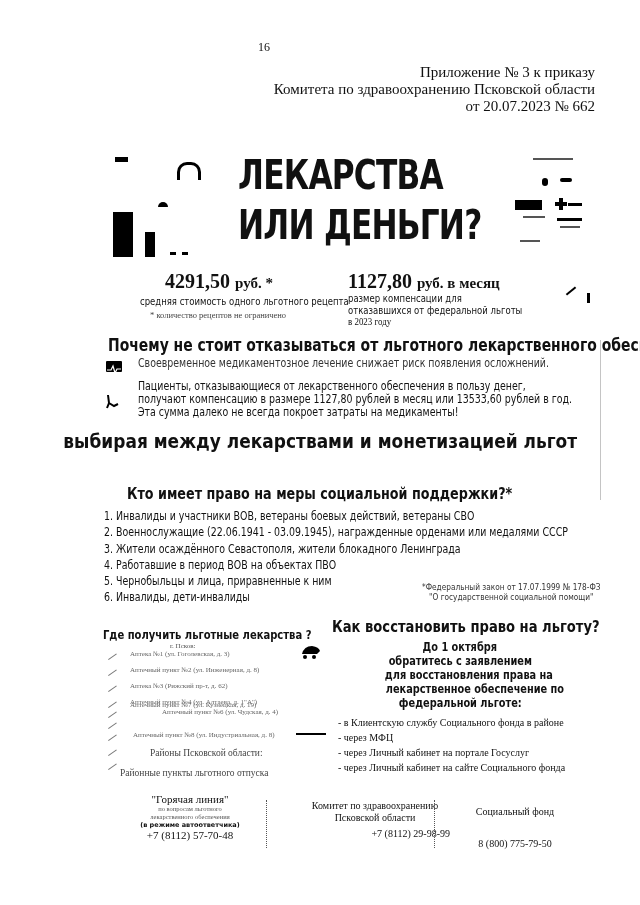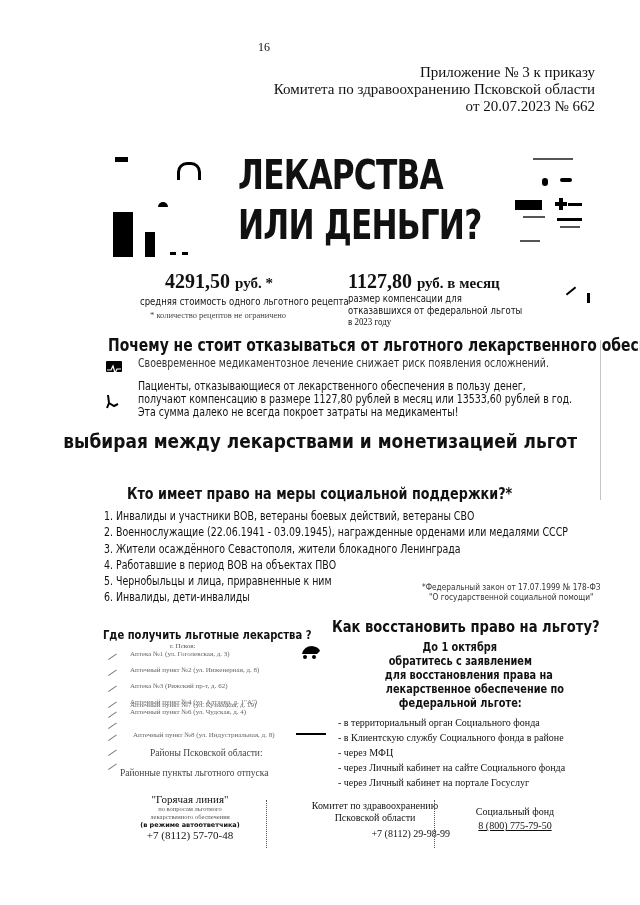--- a/index.html
+++ b/index.html
@@ -55,21 +55,21 @@
 
   .vsep { border-left:1px dotted #555; width:0; }
   .footer-col { text-align:center; font-size:10px; line-height:12px; }
   #hotline { left:140px; top:793px; width:100px; }
   #hotline .t { font-size:11px; }
   #hotline .sub { font-size:6.5px; color:#555; line-height:8px; }
   #hotline .ph { font-size:11px; }
   #committee { left:300px; top:800px; width:150px; }
   #committee .ph { margin-top:4px;text-align:right; }
   #social { left:460px; top:806px; width:110px; }
-  #social .ph { margin-top:2px;text-decoration:underline; }
+  #social .ph { margin-top:20px; }
 
   .speck { background:#555; }
 </style>
 </head>
 <body>
 
 <div id="page-num" class="abs serif">16</div>
 <div id="annex" class="abs serif">
   <div>Приложение № 3 к приказу</div>
   <div>Комитета по здравоохранению Псковской области</div>
@@ -165,21 +165,21 @@
 
 <div class="abs pharm-icon" style="top:656px;"></div>
 <div class="abs pharm serif" style="top:650px;">Аптека №1 (ул. Гоголевская, д. 3)</div>
 <div class="abs pharm-icon" style="top:672px;"></div>
 <div class="abs pharm serif" style="top:666px;">Аптечный пункт №2 (ул. Инженерная, д. 8)</div>
 <div class="abs pharm-icon" style="top:688px;"></div>
 <div class="abs pharm serif" style="top:682px;">Аптека №3 (Рижский пр-т, д. 62)</div>
 <div class="abs pharm-icon" style="top:704px;"></div>
 <div class="abs pharm serif" style="top:698px;">Аптечный пункт №4 (ул. Алтаева, д. 1"А")</div>
 <div class="abs pharm-icon" style="top:714px;"></div>
-<div class="abs pharm serif" style="top:708px;">Аптечный пункт №6 (ул. Чудская, д. 4)</div>
+<div class="abs pharm serif" style="top:708px;margin-left:32px;">Аптечный пункт №6 (ул. Чудская, д. 4)</div>
 <div class="abs pharm-icon" style="top:725px;"></div>
 <div class="abs pharm serif" style="top:701px;">Аптечный пункт №7 (ул. Кузнецкая, д. 19)</div>
 <div class="abs pharm-icon" style="top:737px;"></div>
 <div class="abs pharm serif" style="left:118px;top:731px;margin-left:15px;">Аптечный пункт №8 (ул. Индустриальная, д. 8)</div>
 <div class="abs pharm-icon" style="top:752px;"></div>
 <div id="districts" class="abs serif">Районы Псковской области:</div>
 <div class="abs pharm-icon" style="top:766px;"></div>
 <div id="district-points" class="abs serif">Районные пункты льготного отпуска</div>
 
 <div id="restore-title" class="abs">Как восстановить право на льготу?</div>
@@ -192,25 +192,24 @@
 </div>
 <div id="restore-block" class="abs">
   <div>До 1 октября</div><br>
   <div>обратитесь с заявлением</div><br>
   <div>для восстановления права на</div><br>
   <div>лекарственное обеспечение по</div><br>
   <div>федеральной льготе:</div>
 </div>
 <div class="abs" style="left:296px;top:733px;width:30px;height:2px;background:#000;"></div>
 <div id="restore-methods" class="abs serif">
-  <div>- в территориальный орган Социального фонда</div>
   <div>- в Клиентскую службу Социального фонда в районе</div>
   <div>- через МФЦ</div>
+  <div>- через Личный кабинет на портале Госуслуг</div>
   <div>- через Личный кабинет на сайте Социального фонда</div>
-  <div>- через Личный кабинет на портале Госуслуг</div>
 </div>
 
 <div id="hotline" class="abs footer-col serif">
   <div class="t">"Горячая линия"</div>
   <div class="sub">по вопросам льготного</div>
   <div class="sub">лекарственного обеспечения</div>
   <div class="sub" style="font-family:'DejaVu Sans',sans-serif;font-weight:bold;color:#111;">(в режиме автоответчика)</div>
   <div class="ph">+7 (8112) 57-70-48</div>
 </div>
 <div class="abs vsep" style="left:266px;top:800px;height:48px;"></div>

